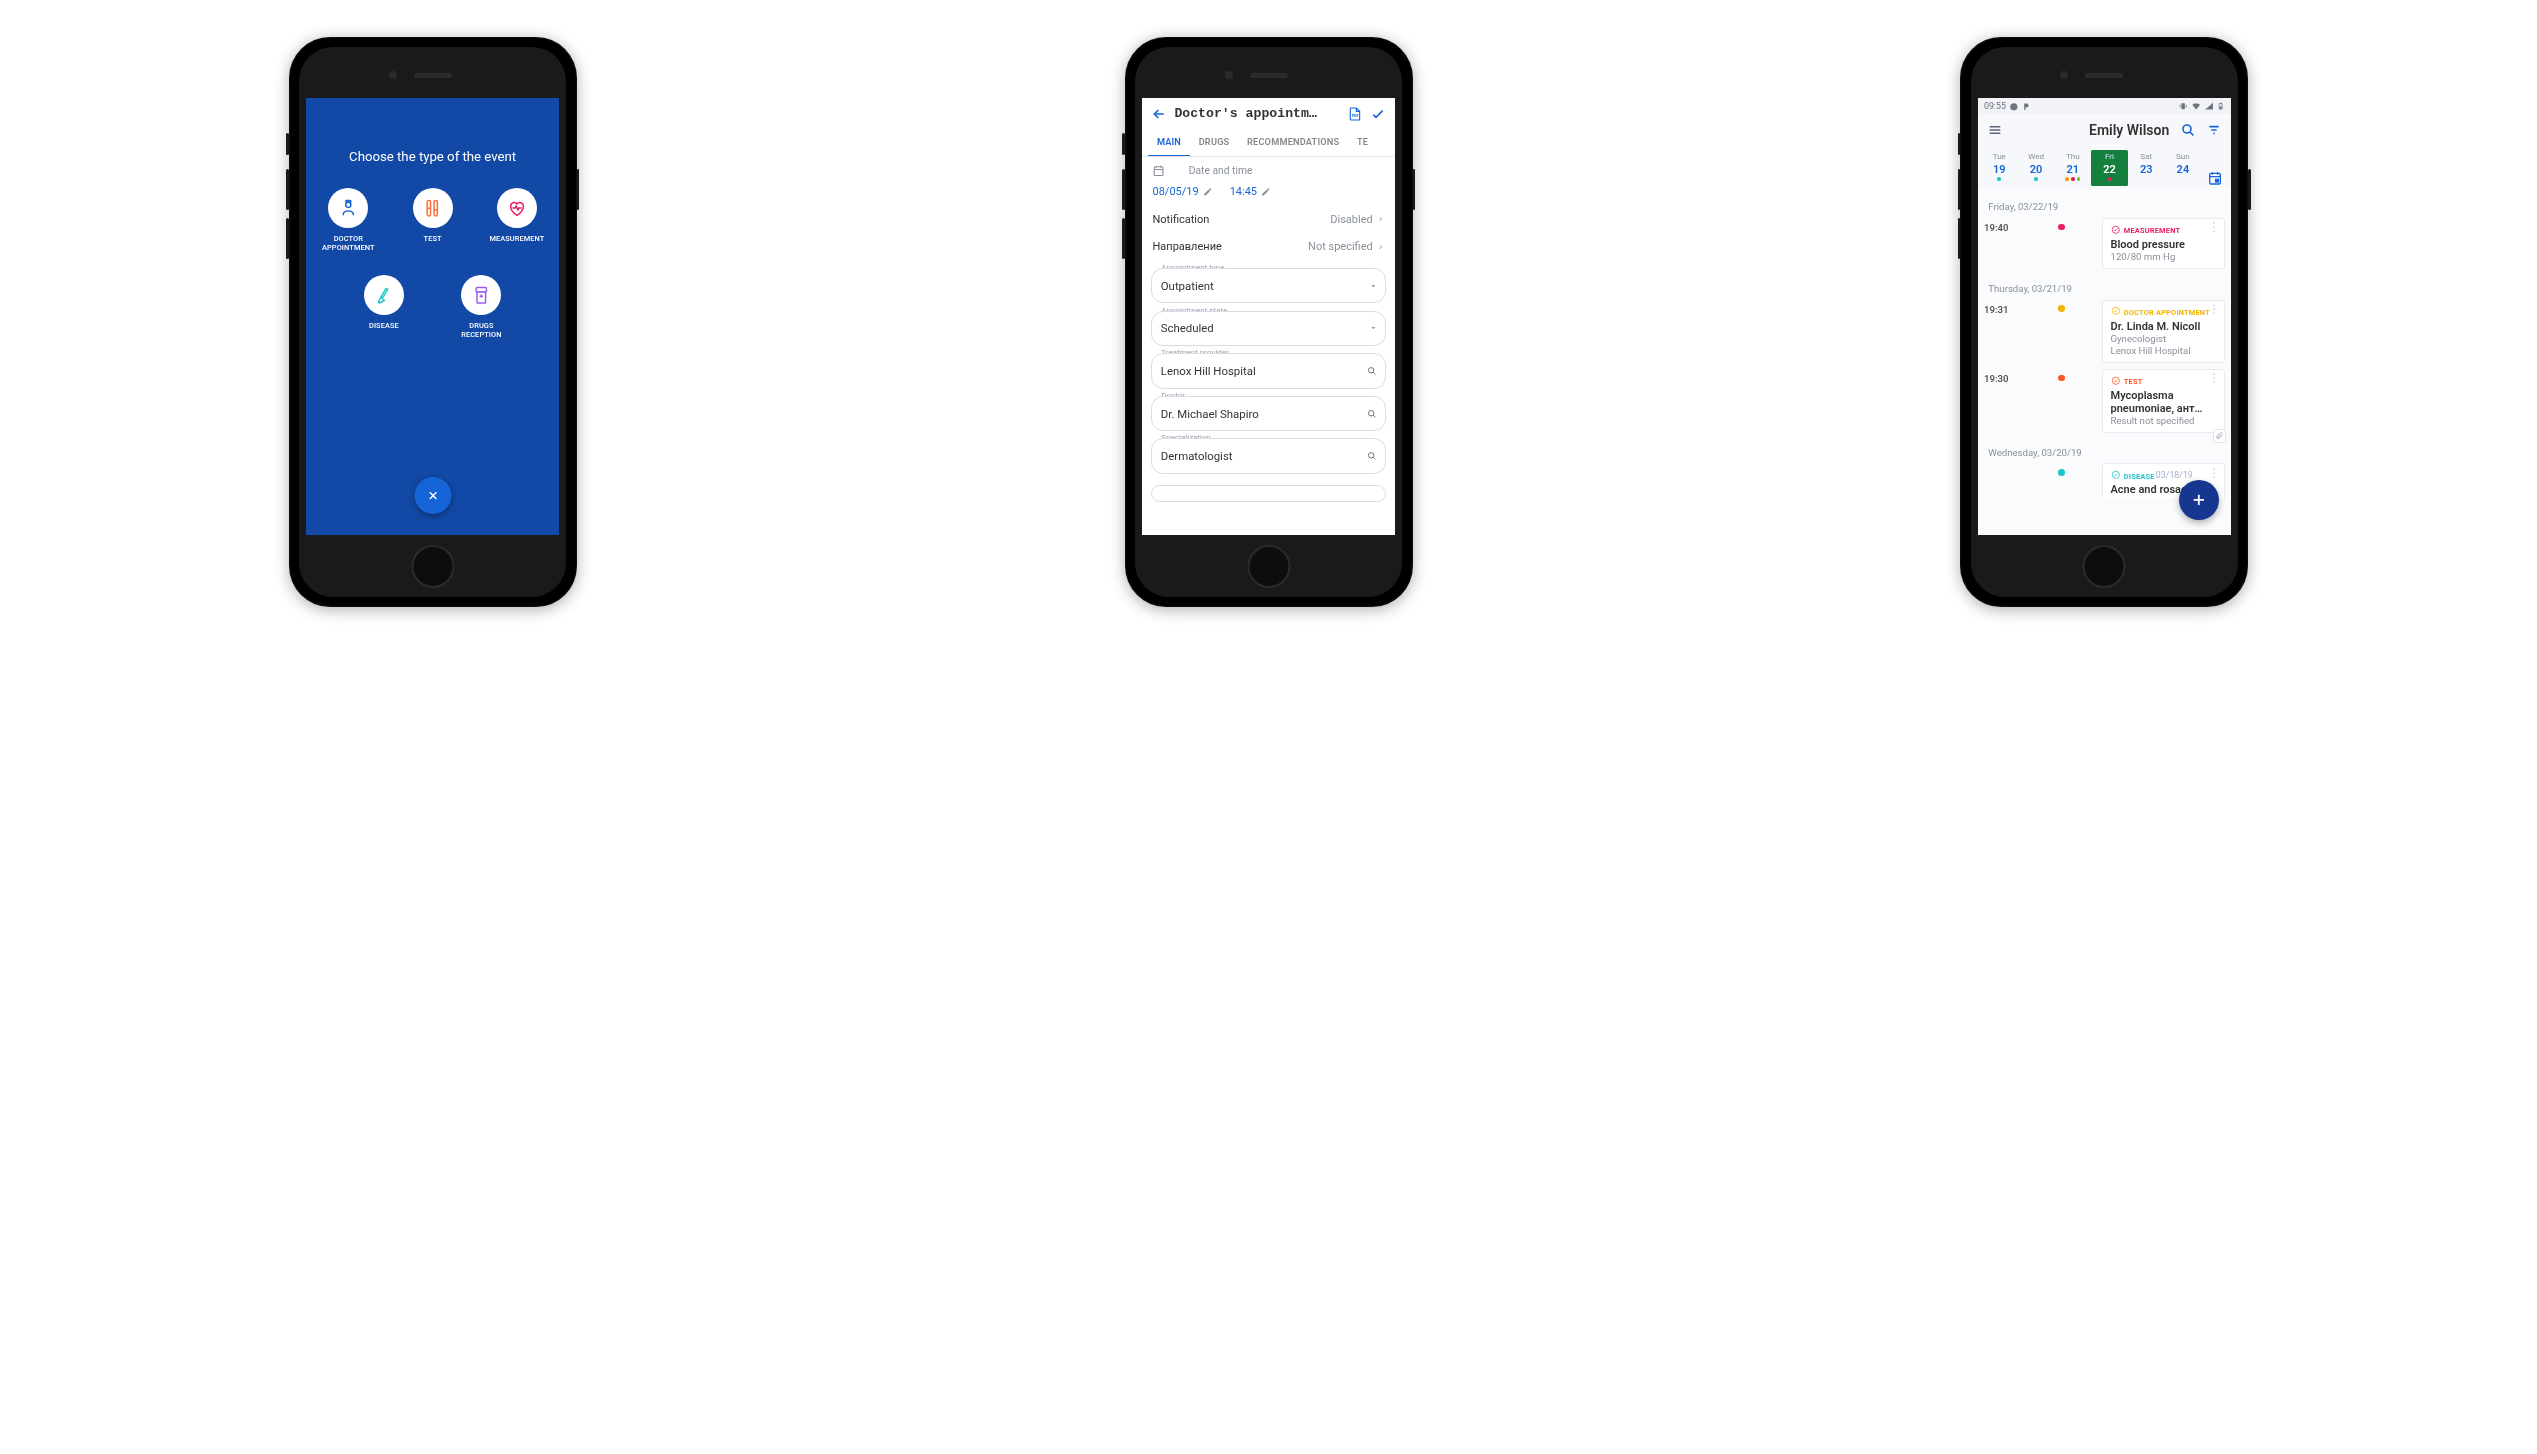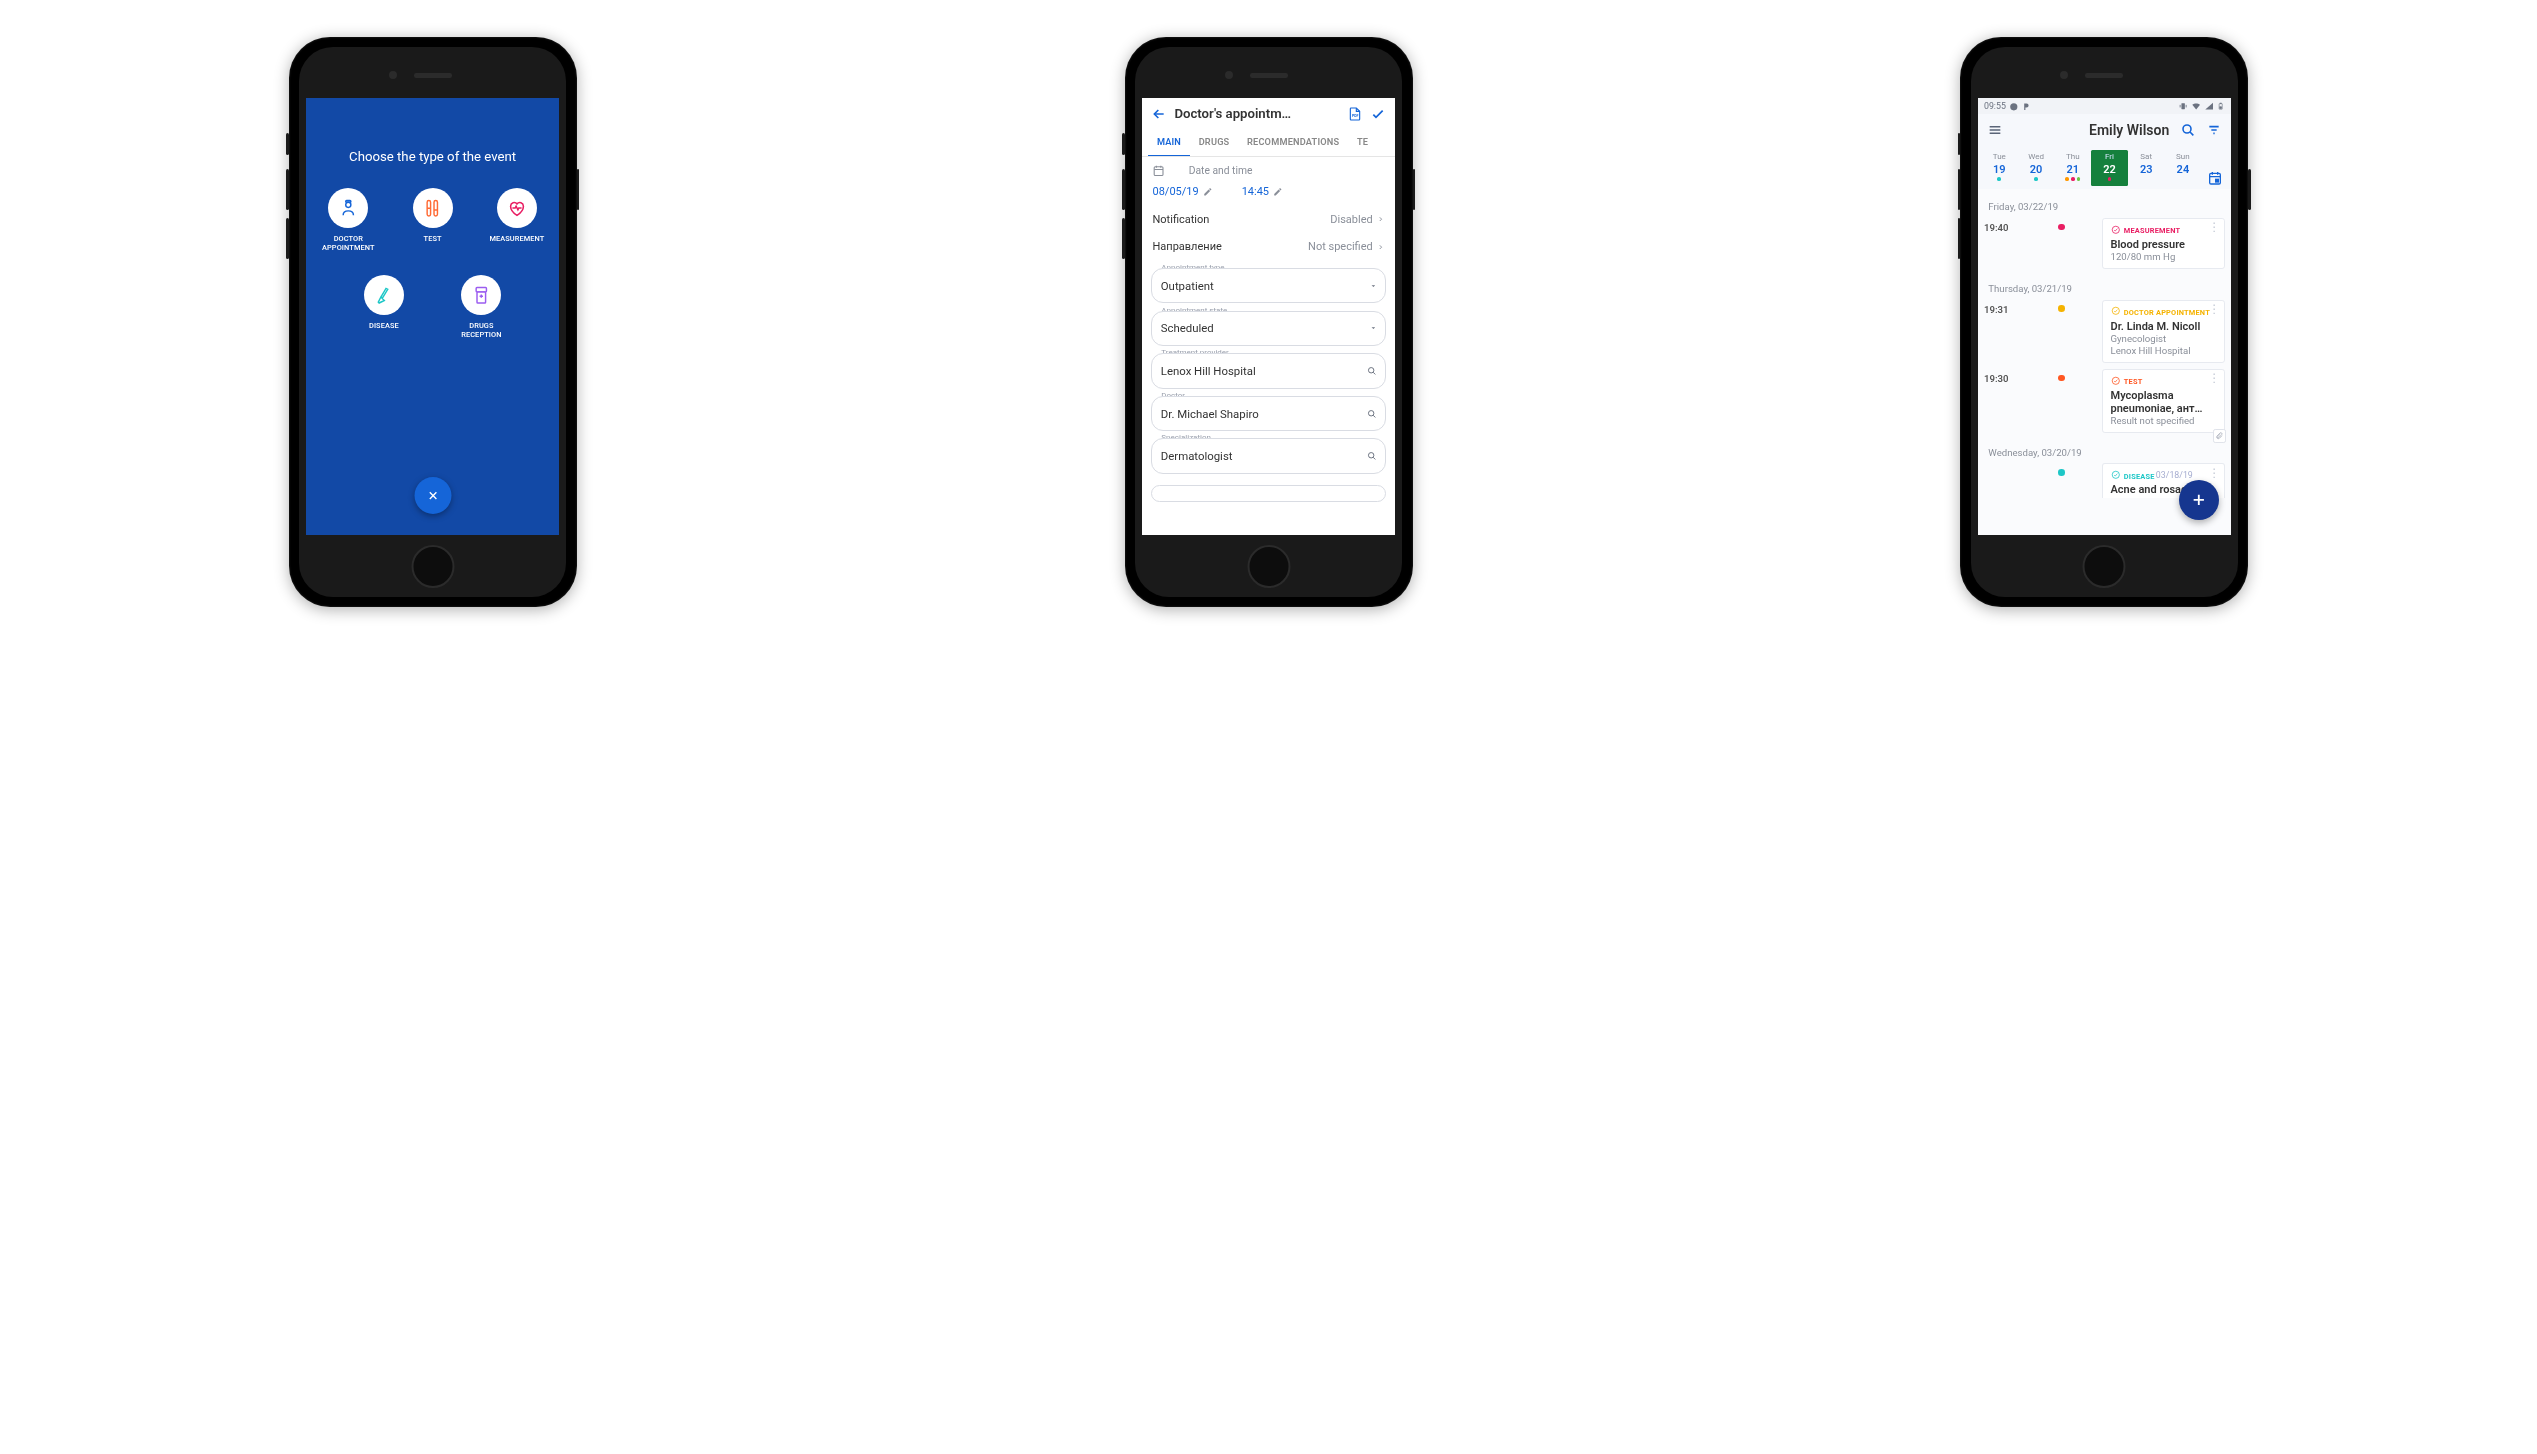--- a/index.html
+++ b/index.html
@@ -18,27 +18,27 @@
   .p1-grid { margin-top:23.5px; display:grid; grid-template-columns: repeat(3, 74px); column-gap:10.3px; row-gap:22px; justify-content:center; }
   .p1-item { display:flex; flex-direction:column; align-items:center; text-align:center; width:74px; cursor:pointer; }
   .p1-circle { width:40px; height:40px; background:#fff; border-radius:50%; display:flex; align-items:center; justify-content:center; }
   .p1-label { margin-top:5.9px; font-size:7.4px; line-height:9.6px; font-weight:500; letter-spacing:0.1px; }
   .p1-row2 { grid-column: 1 / span 3; display:flex; justify-content:center; gap:23.5px; }
   .p1-fab { position:absolute; bottom:20.6px; left:50%; transform:translateX(-50%); width:37px; height:37px; background:#1565d8; border-radius:50%; display:flex; align-items:center; justify-content:center; box-shadow:0 2.2px 5.9px rgba(0,0,0,.35); cursor:pointer; }
 
   
   .p2-screen { background:#fff; display:flex; flex-direction:column; }
   .p2-appbar { display:flex; align-items:center; padding:7.4px 8.8px; gap:7.4px; }
-  .p2-appbar-title { flex:1; font-size:13.2px; font-weight:600; color:#333; white-space:nowrap; overflow:hidden; text-overflow:ellipsis; }
+  .p2-appbar-title { flex:1; font-size:13.2px; font-weight:600; color:#333; white-space:nowrap; overflow:hidden; text-overflow:ellipsis;font-family:Liberation Mono, monospace; }
   .p2-tabs { display:flex; border-bottom:0.7px solid #e5e5e5; padding:0 5.9px; overflow:hidden; }
   .p2-tab { padding:7.4px 8.8px; font-size:9.2px; font-weight:600; color:#888; letter-spacing:0.2px; white-space:nowrap; cursor:pointer; }
   .p2-tab.active { color:#1565d8; border-bottom:1.5px solid #1565d8; }
   .p2-section { padding:7.4px 10.3px; }
   .p2-sec-label { display:flex; align-items:center; gap:23px; color:#8a8f99; font-size:10.3px; }
-  .p2-date-row { display:flex; gap:29px; margin-top:7.4px;text-align:center; }
+  .p2-date-row { display:flex; gap:17px; margin-top:7.4px;text-align:center; }
   .p2-date { color:#1565d8; font-size:11px; display:flex; align-items:center; gap:4.4px; cursor:pointer; }
   .p2-kv { display:flex; justify-content:space-between; align-items:center; padding:7.4px 10.3px; cursor:pointer; }
   .p2-kv-key { font-size:11px; color:#333; }
   .p2-kv-val { font-size:11px; color:#8a8f99; display:flex; align-items:center; gap:4.4px; }
   .p2-field { margin:7.4px 8.8px 4.4px 8.8px; position:relative; }
   .p2-field-label { position:absolute; top:-5.1px; left:7.4px; background:#fff; padding:0 2.9px; font-size:8px; color:#9aa0ad; }
   .p2-field-box { border:0.7px solid #d9dce3; border-radius:12px; padding:9.6px 25px 9.6px 8.8px; font-size:11.4px; color:#333; display:flex; align-items:center; cursor:pointer; position:relative; background:#fff; }
   .p2-field-icon { position:absolute; right:7.4px; top:50%; transform:translateY(-50%); color:#9aa0ad; }
   svg.ico { display:block; }
 

